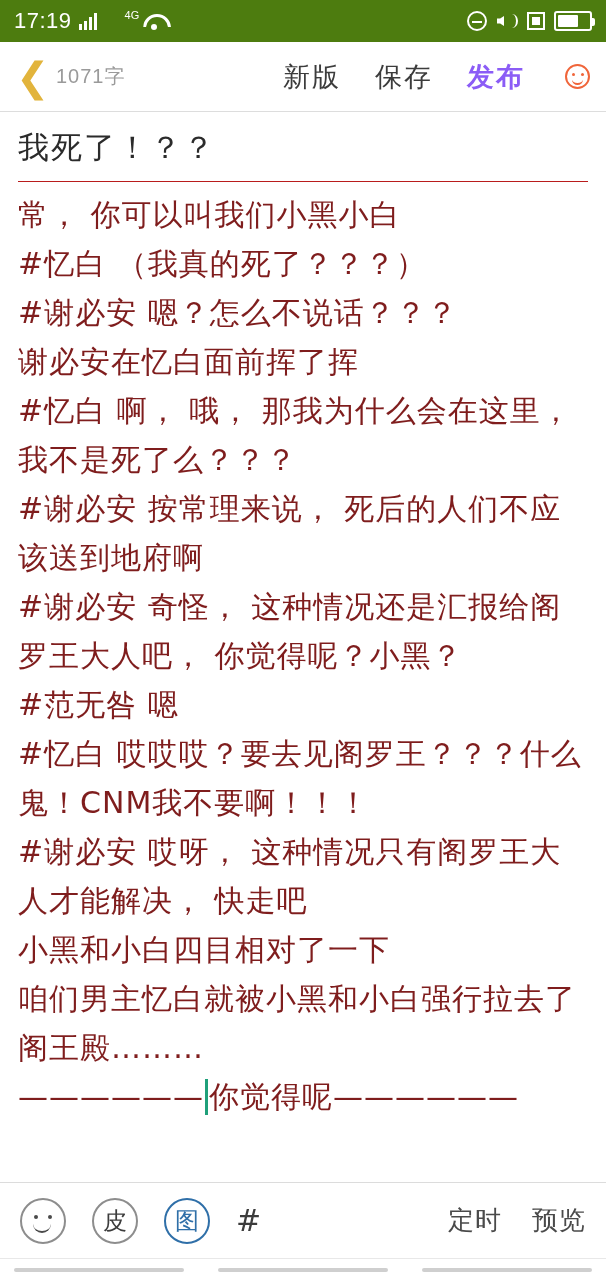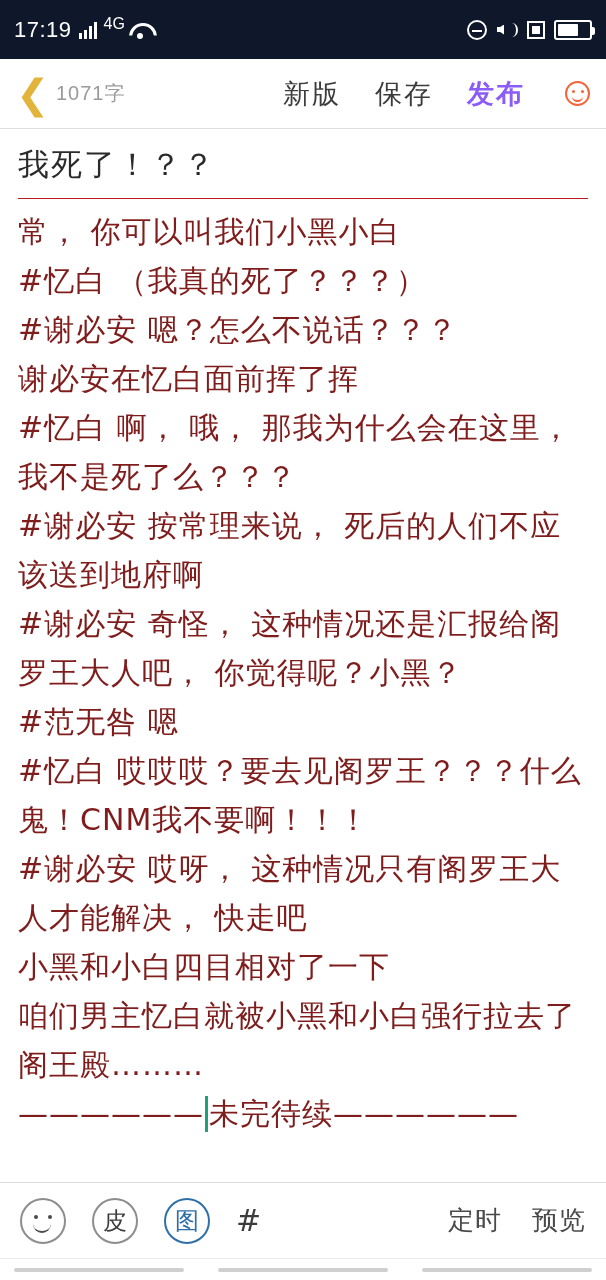--- a/index.html
+++ b/index.html
@@ -14,22 +14,22 @@
     position: relative;
     width: 606px;
     height: 1280px;
     display: flex;
     flex-direction: column;
     background: #ffffff;
   }
 
   
   .statusbar {
-    height: 59px;
-    background: #0f172a;
+    height: 42px;
+    background: #4d7c0f;
     color: #ffffff;
     display: flex;
     align-items: center;
     padding: 12px 14px;
     flex: none;
     font-size: 21px;
   }
   .sb-time { font-size: 22px; letter-spacing: 0.5px; }
   .sb-left { display: flex; align-items: center; gap: 7px; }
   .sb-right { margin-left: auto; display: flex; align-items: center; gap: 9px; }
@@ -38,21 +38,21 @@
     align-items: flex-end;
     gap: 2px;
     height: 18px;
     position: relative;
   }
   .sig-bars i { width: 3px; background: #ffffff; display: block; }
   .sig-bars i:nth-child(1) { height: 6px; }
   .sig-bars i:nth-child(2) { height: 9px; }
   .sig-bars i:nth-child(3) { height: 13px; }
   .sig-bars i:nth-child(4) { height: 17px; }
-  .net-label { font-size: 16px; position: relative; top: -6px; margin-right: -3px; }
+  .net-label { font-size: 11px; position: relative; top: -6px; margin-right: -3px; margin-left: 21px; }
   .wifi {
     width: 22px; height: 16px; position: relative;
   }
   .wifi::before {
     content: "";
     position: absolute;
     left: 0; top: 1px;
     width: 22px; height: 22px;
     border: 3px solid #fff;
     border-radius: 50%;
@@ -359,21 +359,21 @@
 #谢必安 嗯？怎么不说话？？？
 谢必安在忆白面前挥了挥
 #忆白 啊， 哦， 那我为什么会在这里， 我不是死了么？？？
 #谢必安 按常理来说， 死后的人们不应该送到地府啊
 #谢必安 奇怪， 这种情况还是汇报给阁罗王大人吧， 你觉得呢？小黑？
 #范无咎 嗯
 #忆白 哎哎哎？要去见阁罗王？？？什么鬼！CNM我不要啊！！！
 #谢必安 哎呀， 这种情况只有阁罗王大人才能解决， 快走吧
 小黑和小白四目相对了一下
 咱们男主忆白就被小黑和小白强行拉去了阁王殿………
-</span><span class="endline"><span>——————</span><span class="caret"></span><span>未完待续</span><span>——————</span></span></div>
+</span><span class="endline"><span>——————</span><span class="caret"></span><span>你觉得呢</span><span>——————</span></span></div>
   </div>
 
   <div class="bottombar">
     <span class="rb emoji"></span>
     <span class="rb">皮</span>
     <span class="rb pic">图</span>
     <span class="hash">#</span>
     <div class="bb-right">
       <span class="bb-text">定时</span>
       <span class="bb-text">预览</span>

